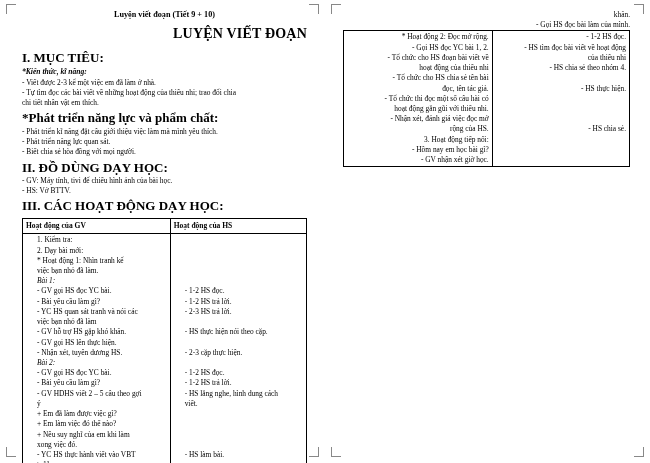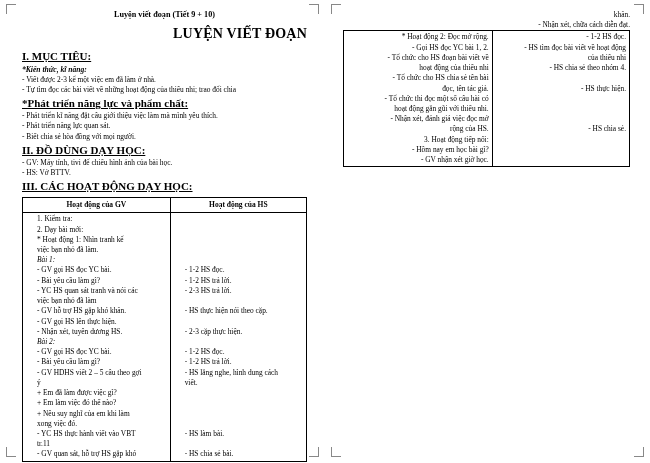--- a/index.html
+++ b/index.html
@@ -56,25 +56,24 @@
     line-height: 1.2;
   }
   .doc-subtitle {
     font-size: 14px;
     font-weight: bold;
     text-align: right;
     margin: 0 0 7px 0;
     letter-spacing: .2px;
   }
   .sec-head {
-    font-size: 11px;
+    font-size: 13px;
     font-weight: bold;
     margin: 1px 0 0 0;
     line-height: 1.35;
-    text-decoration: underline;
   }
   .sub-head {
     font-size: 7.6px;
     font-weight: bold;
     font-style: italic;
     margin: 1px 0 0 0;
     line-height: 1.35;
   }
   .line {
     font-size: 7.4px;
@@ -88,21 +87,21 @@
     table-layout: fixed;
   }
   table.act th, table.act td {
     border: 1px solid #000;
     vertical-align: top;
     padding: 1px 14px;
     font-size: 7.4px;
     line-height: 1.38;
   }
   table.act th {
-    text-align: center;
+    text-align: left;
     font-weight: bold;
     font-size: 7.5px;
     padding: 2px 3px;
   }
   table.act td p { margin: 0; }
   .cell-p { margin: 0; }
   .cell-p.b { font-weight: normal; }
   .cell-p.i { font-style: italic; }
 
   table.right-tbl {
@@ -134,20 +133,21 @@
     <span class="crop bl" style="left:6px;bottom:6px;"></span>
     <span class="crop br" style="right:6px;bottom:6px;"></span>
 
     <p class="doc-title">Luyện viết đoạn (Tiết 9 + 10)</p>
     <p class="doc-subtitle">LUYỆN VIẾT ĐOẠN</p>
 
     <p class="sec-head">I. MỤC TIÊU:</p>
     <p class="sub-head">*Kiến thức, kĩ năng:</p>
     <p class="line">- Viết được 2-3 kể một việc em đã làm ở nhà.</p>
     <p class="line">- Tự tìm đọc các bài viết về những hoạt động của thiếu nhi; trao đổi chia</p>
+    <p class="line">chi tiết nhân vật em thích.</p>
 
     <p class="sec-head">*Phát triển năng lực và phẩm chất:</p>
     <p class="line">- Phát triển kĩ năng đặt câu giới thiệu việc làm mà mình yêu thích.</p>
     <p class="line">- Phát triển năng lực quan sát.</p>
     <p class="line">- Biết chia sẻ hòa đồng với mọi người.</p>
 
     <p class="sec-head">II. ĐỒ DÙNG DẠY HỌC:</p>
     <p class="line">- GV: Máy tính, tivi để chiếu hình ảnh của bài học.</p>
     <p class="line">- HS: Vở BTTV.</p>
 
@@ -223,21 +223,21 @@
     </table>
   </div>
 
   <div class="col-right">
     <span class="crop tl" style="left:6px;top:4px;"></span>
     <span class="crop tr" style="right:6px;top:4px;"></span>
     <span class="crop bl" style="left:6px;bottom:6px;"></span>
     <span class="crop br" style="right:6px;bottom:6px;"></span>
 
     <p class="right-top">khăn.</p>
-    <p class="right-top">- Nhận xét, chữa cách diễn đạt.</p>
+    <p class="right-top">- Gọi HS đọc bài làm của mình.</p>
 
     <table class="right-tbl">
       <colgroup>
           <col style="width:52%">
           <col style="width:48%">
         </colgroup>
       <tbody>
         <tr>
           <td>
             <p class="cell-p b">* Hoạt động 2: Đọc mở rộng.</p>

